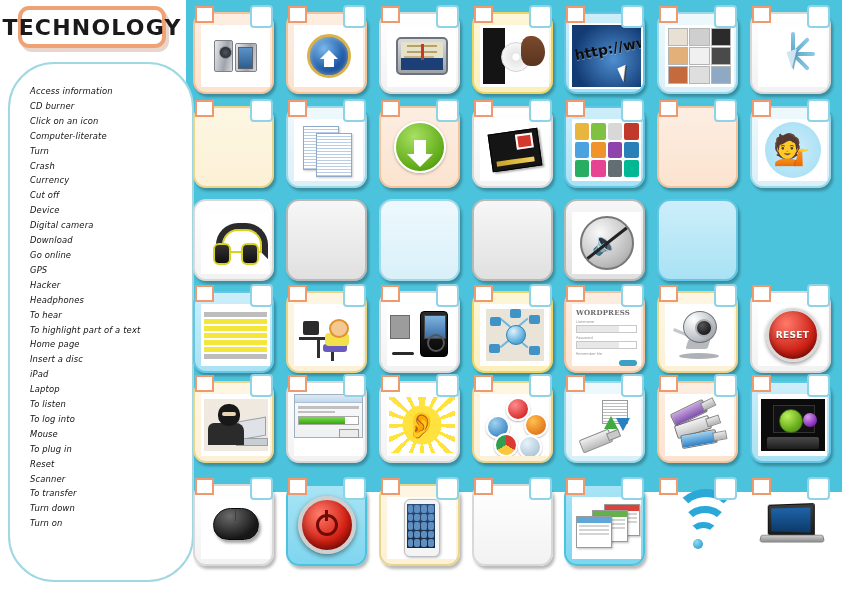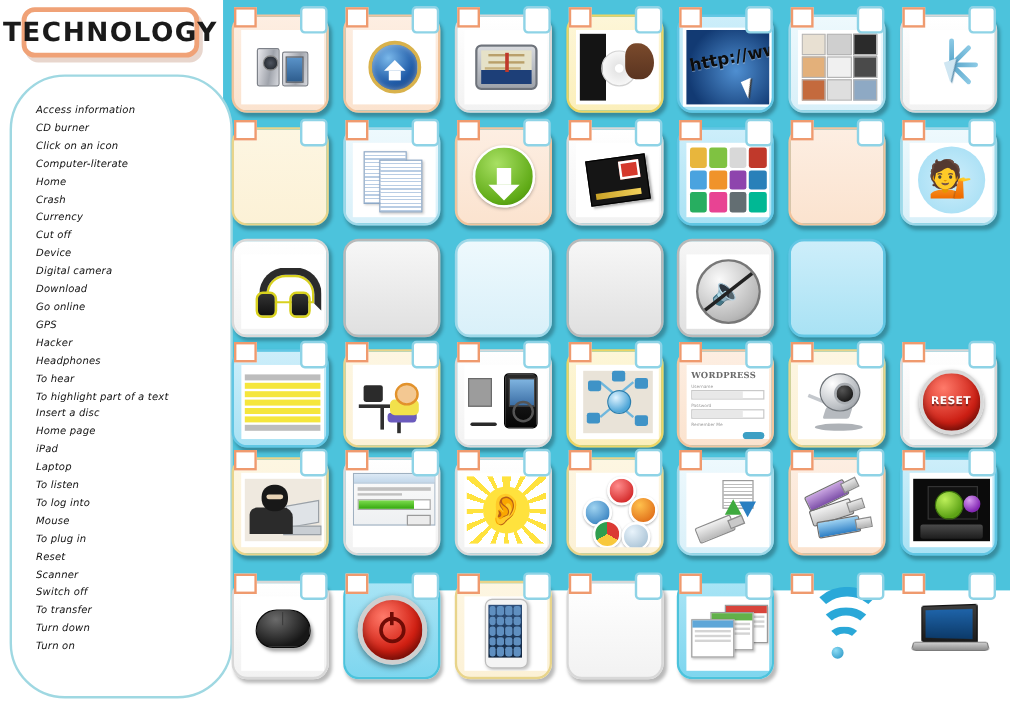--- a/index.html
+++ b/index.html
@@ -581,44 +581,43 @@
   <div class="title-plate">
     <span class="t">TECHNOLOGY</span>
   </div>
 
   <div class="wordbox">
     <ul class="wordlist" id="wordlist">
         <li>Access information</li>
         <li>CD burner</li>
         <li>Click on an icon</li>
         <li>Computer-literate</li>
-        <li>Home</li>
+        <li>Turn</li>
         <li>Crash</li>
         <li>Currency</li>
         <li>Cut off</li>
         <li>Device</li>
         <li>Digital camera</li>
         <li>Download</li>
         <li>Go online</li>
         <li>GPS</li>
         <li>Hacker</li>
         <li>Headphones</li>
         <li>To hear</li>
         <li>To highlight part of a text</li>
+        <li>Home page</li>
         <li>Insert a disc</li>
-        <li>Home page</li>
         <li>iPad</li>
         <li>Laptop</li>
         <li>To listen</li>
         <li>To log into</li>
         <li>Mouse</li>
         <li>To plug in</li>
         <li>Reset</li>
         <li>Scanner</li>
-        <li>Switch off</li>
         <li>To transfer</li>
         <li>Turn down</li>
         <li>Turn on</li>
       </ul>
   </div>
 
   <div id="card-layer">
       <div class="card" style="left: 193px; top: 12px;">
         <div class="plate p-peach shadowed">
           <div class="inner-white">

